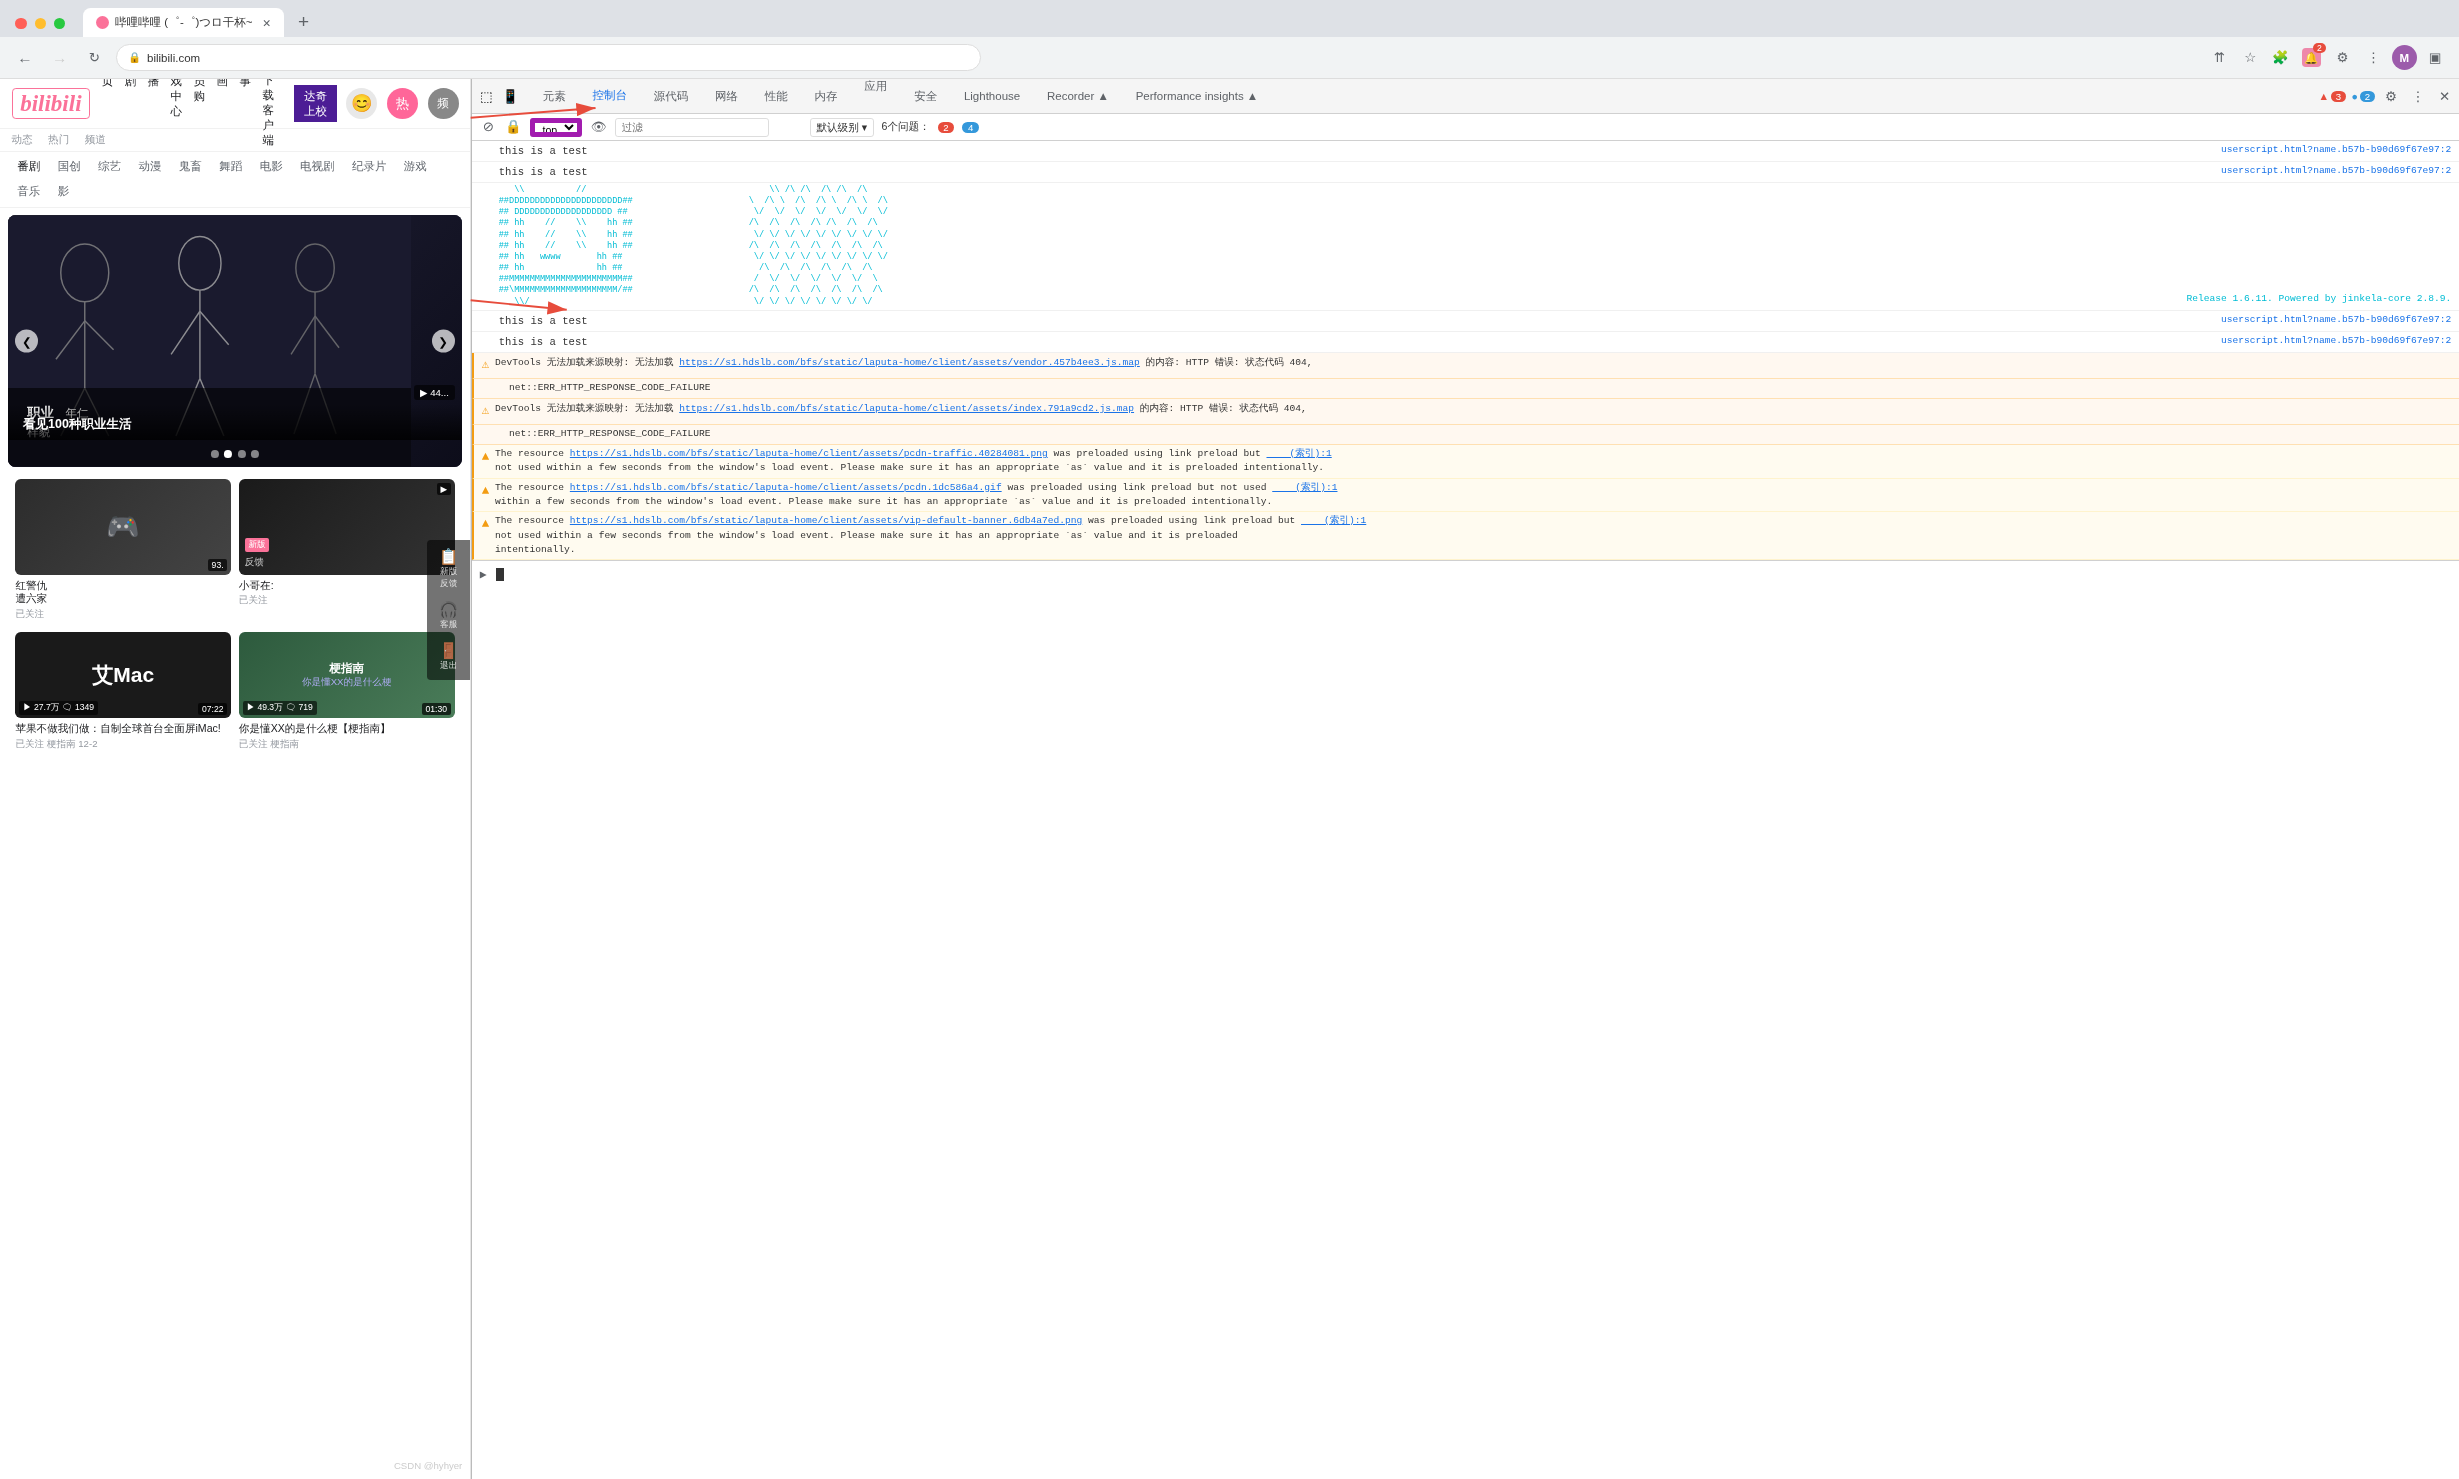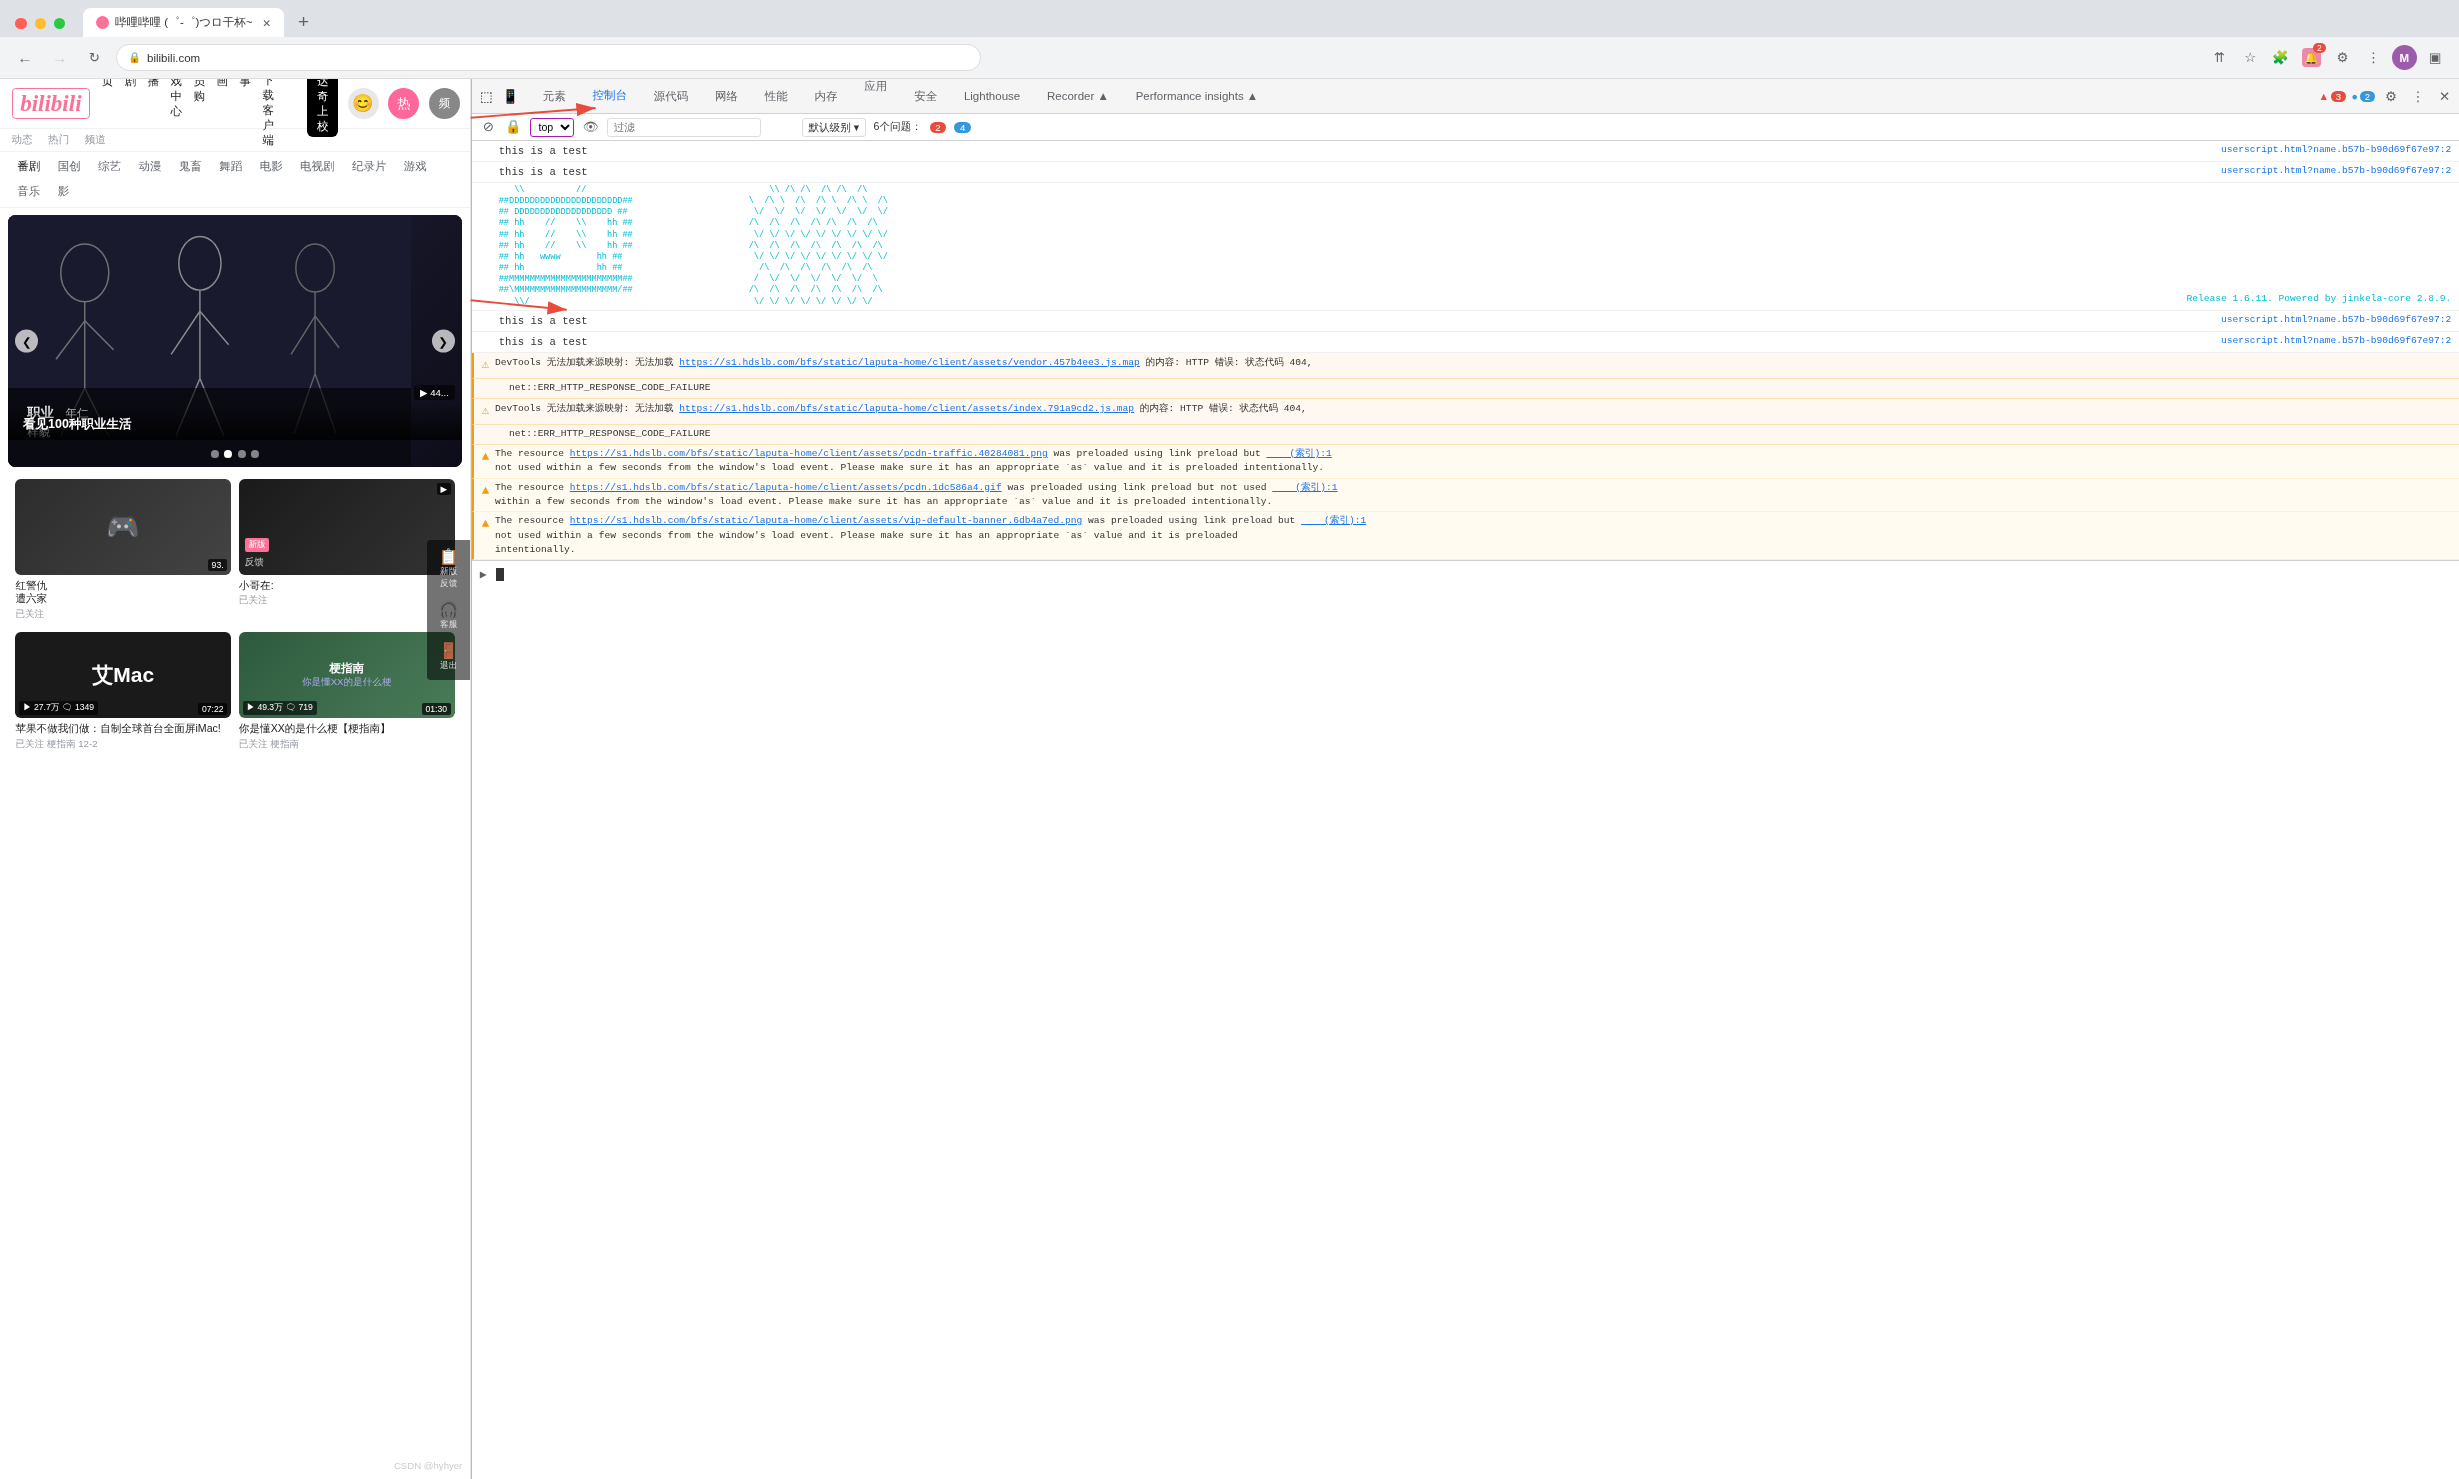--- a/index.html
+++ b/index.html
@@ -59,21 +59,21 @@
         <div style="display:flex;gap:7.7px;font-size:11.5px;color:#18191c;">
           <span style="cursor:pointer;padding:1.9px;">首页</span>
           <span style="cursor:pointer;padding:1.9px;">番剧</span>
           <span style="cursor:pointer;padding:1.9px;">直播</span>
           <span style="cursor:pointer;padding:1.9px;">游戏中心</span>
           <span style="cursor:pointer;padding:1.9px;">会员购</span>
           <span style="cursor:pointer;padding:1.9px;">漫画</span>
           <span style="cursor:pointer;padding:1.9px;">赛事</span>
           <span style="cursor:pointer;padding:1.9px;">⬇下载客户端</span>
         </div>
-        <div style="background:#000000;color:#fff;border-radius:6px;padding:3.8px 9.6px;font-size:11.5px;cursor:pointer;margin-left:22px;">达奇上校</div>
+        <div style="background:#4c1d95;color:#fff;border-radius:0;padding:3.8px 9.6px;font-size:11.5px;cursor:pointer;margin-left:9px;">达奇上校</div>
         <div style="margin-left:auto;display:flex;gap:9.6px;align-items:center;">
           <div style="width:31px;height:31px;border-radius:50%;background:#e8e8e8;display:flex;align-items:center;justify-content:center;font-size:17.3px;">😊</div>
           <div style="width:31px;height:31px;border-radius:50%;background:#ff6699;display:flex;align-items:center;justify-content:center;font-size:13.4px;color:#fff;">热</div>
           <div style="width:31px;height:31px;border-radius:50%;background:#888;display:flex;align-items:center;justify-content:center;font-size:11.5px;color:#fff;">频</div>
         </div>
       </div>
 
       <div style="display:flex;gap:15.4px;padding:3.8px 11.5px;border-bottom:1px solid #f1f1f1;font-size:10.6px;color:#9499a0;">
         <span style="cursor:pointer;">动态</span>
         <span style="cursor:pointer;">热门</span>
@@ -282,21 +282,21 @@
           </div>
           <div style="width:21px;height:21px;display:flex;align-items:center;justify-content:center;font-size:13.4px;cursor:pointer;color:#5f6368;">⚙</div>
           <div style="width:21px;height:21px;display:flex;align-items:center;justify-content:center;font-size:13.4px;cursor:pointer;color:#5f6368;">⋮</div>
           <div style="width:21px;height:21px;display:flex;align-items:center;justify-content:center;font-size:13.4px;cursor:pointer;color:#5f6368;">✕</div>
         </div>
       </div>
 
       <div style="display:flex;align-items:center;height:27px;background:#fff;border-bottom:1px solid #d0d0d0;padding:0 7.7px;gap:7.7px;">
         <div style="width:17.3px;height:17.3px;display:flex;align-items:center;justify-content:center;font-size:13.4px;cursor:pointer;color:#5f6368;">⊘</div>
         <div style="width:17.3px;height:17.3px;display:flex;align-items:center;justify-content:center;font-size:13.4px;cursor:pointer;color:#5f6368;">🔒</div>
-        <select style="height:19px;font-size:10.6px;border:1px solid #a21caf;border-radius:2.9px;padding:0 3.8px;background:#fff;">
+        <select style="height:19px;font-size:10.6px;border:5px solid #a21caf;border-radius:2.9px;padding:0 3.8px;background:#fff;">
           <option>top</option>
         </select>
         <div style="width:17.3px;height:17.3px;display:flex;align-items:center;justify-content:center;font-size:12.5px;cursor:pointer;color:#5f6368;">👁</div>
         <input style="flex: 1 1 0%; max-width: 154px; height: 19px; border: 1px solid rgb(221, 221, 221); border-radius: 2.9px; padding: 0px 5.8px; font-size: 10.6px;" placeholder="过滤">
         <span style="font-size:10.6px;color:#333;cursor:pointer;border:1px solid #ddd;border-radius:2.9px;padding:0 5.8px;height:19px;line-height:19px;display:flex;align-items:center;gap:1.9px;margin-left:33px;">默认级别 ▾</span>
         <span style="font-size:10.6px;color:#333;">6个问题：</span>
         <span style="background:#e74c3c;color:#fff;border-radius:7.7px;padding:0 5.8px;font-size:9.6px;cursor:pointer;">2</span>
         <span style="background:#3498db;color:#fff;border-radius:7.7px;padding:0 5.8px;font-size:9.6px;cursor:pointer;">4</span>
       </div>
 

